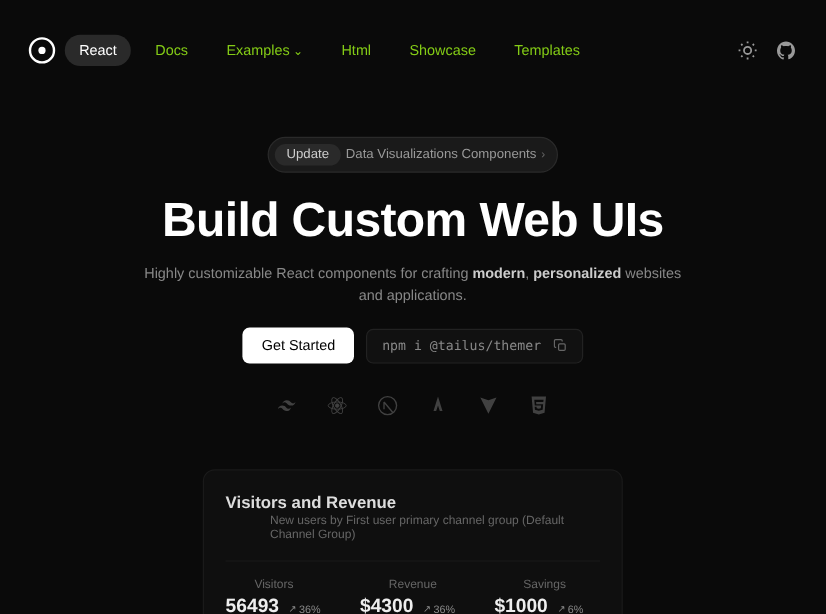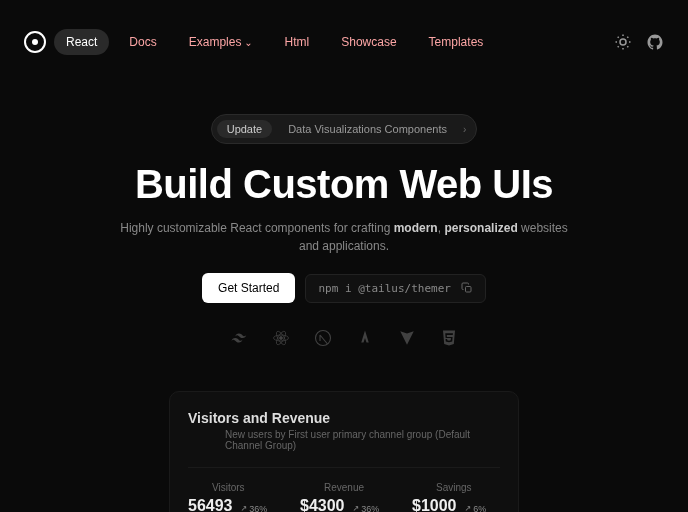--- a/index.html
+++ b/index.html
@@ -21,31 +21,31 @@
     .logo {
       width: 22px; height: 22px;
       border: 2px solid #fff;
       border-radius: 50%;
       display: flex; align-items: center; justify-content: center;
     }
     .logo-inner { width: 6px; height: 6px; background: #fff; border-radius: 50%; }
     .nav-item {
       padding: 6px 12px;
       font-size: 12px;
-      color: #fca5a5;
+      color: #84cc16;
       cursor: pointer;
     }
     .nav-item.active { background: #2a2a2a; border-radius: 14px; color: #fff; }
     .nav-item.dropdown::after { content: ' ⌄'; font-size: 10px; }
     .nav-right { display: flex; align-items: center; gap: 14px; }
     .icon-btn { width: 18px; height: 18px; color: #999; cursor: pointer; display: flex; align-items: center; justify-content: center; }
 
     .hero { text-align: center; padding: 30px 20px 20px; }
     .badge {
-      display: inline-flex; align-items: center; gap: 16px;
+      display: inline-flex; align-items: center; gap: 4px;
       background: #1a1a1a; border: 1px solid #2a2a2a;
       border-radius: 16px; padding: 5px 10px 5px 5px;
       font-size: 11px;
     }
     .badge-pill { background: #2a2a2a; padding: 3px 10px; border-radius: 12px; color: #ccc; }
     .badge-text { color: #999; }
     .badge-arrow { color: #666; font-size: 10px; }
     h1 { font-size: 40px; font-weight: 700; color: #fff; margin: 18px 0 12px; letter-spacing: -0.5px; }
     .subtitle { font-size: 12px; color: #888; line-height: 1.5; max-width: 460px; margin: 0 auto; }
     .subtitle b { color: #ccc; font-weight: 600; }

